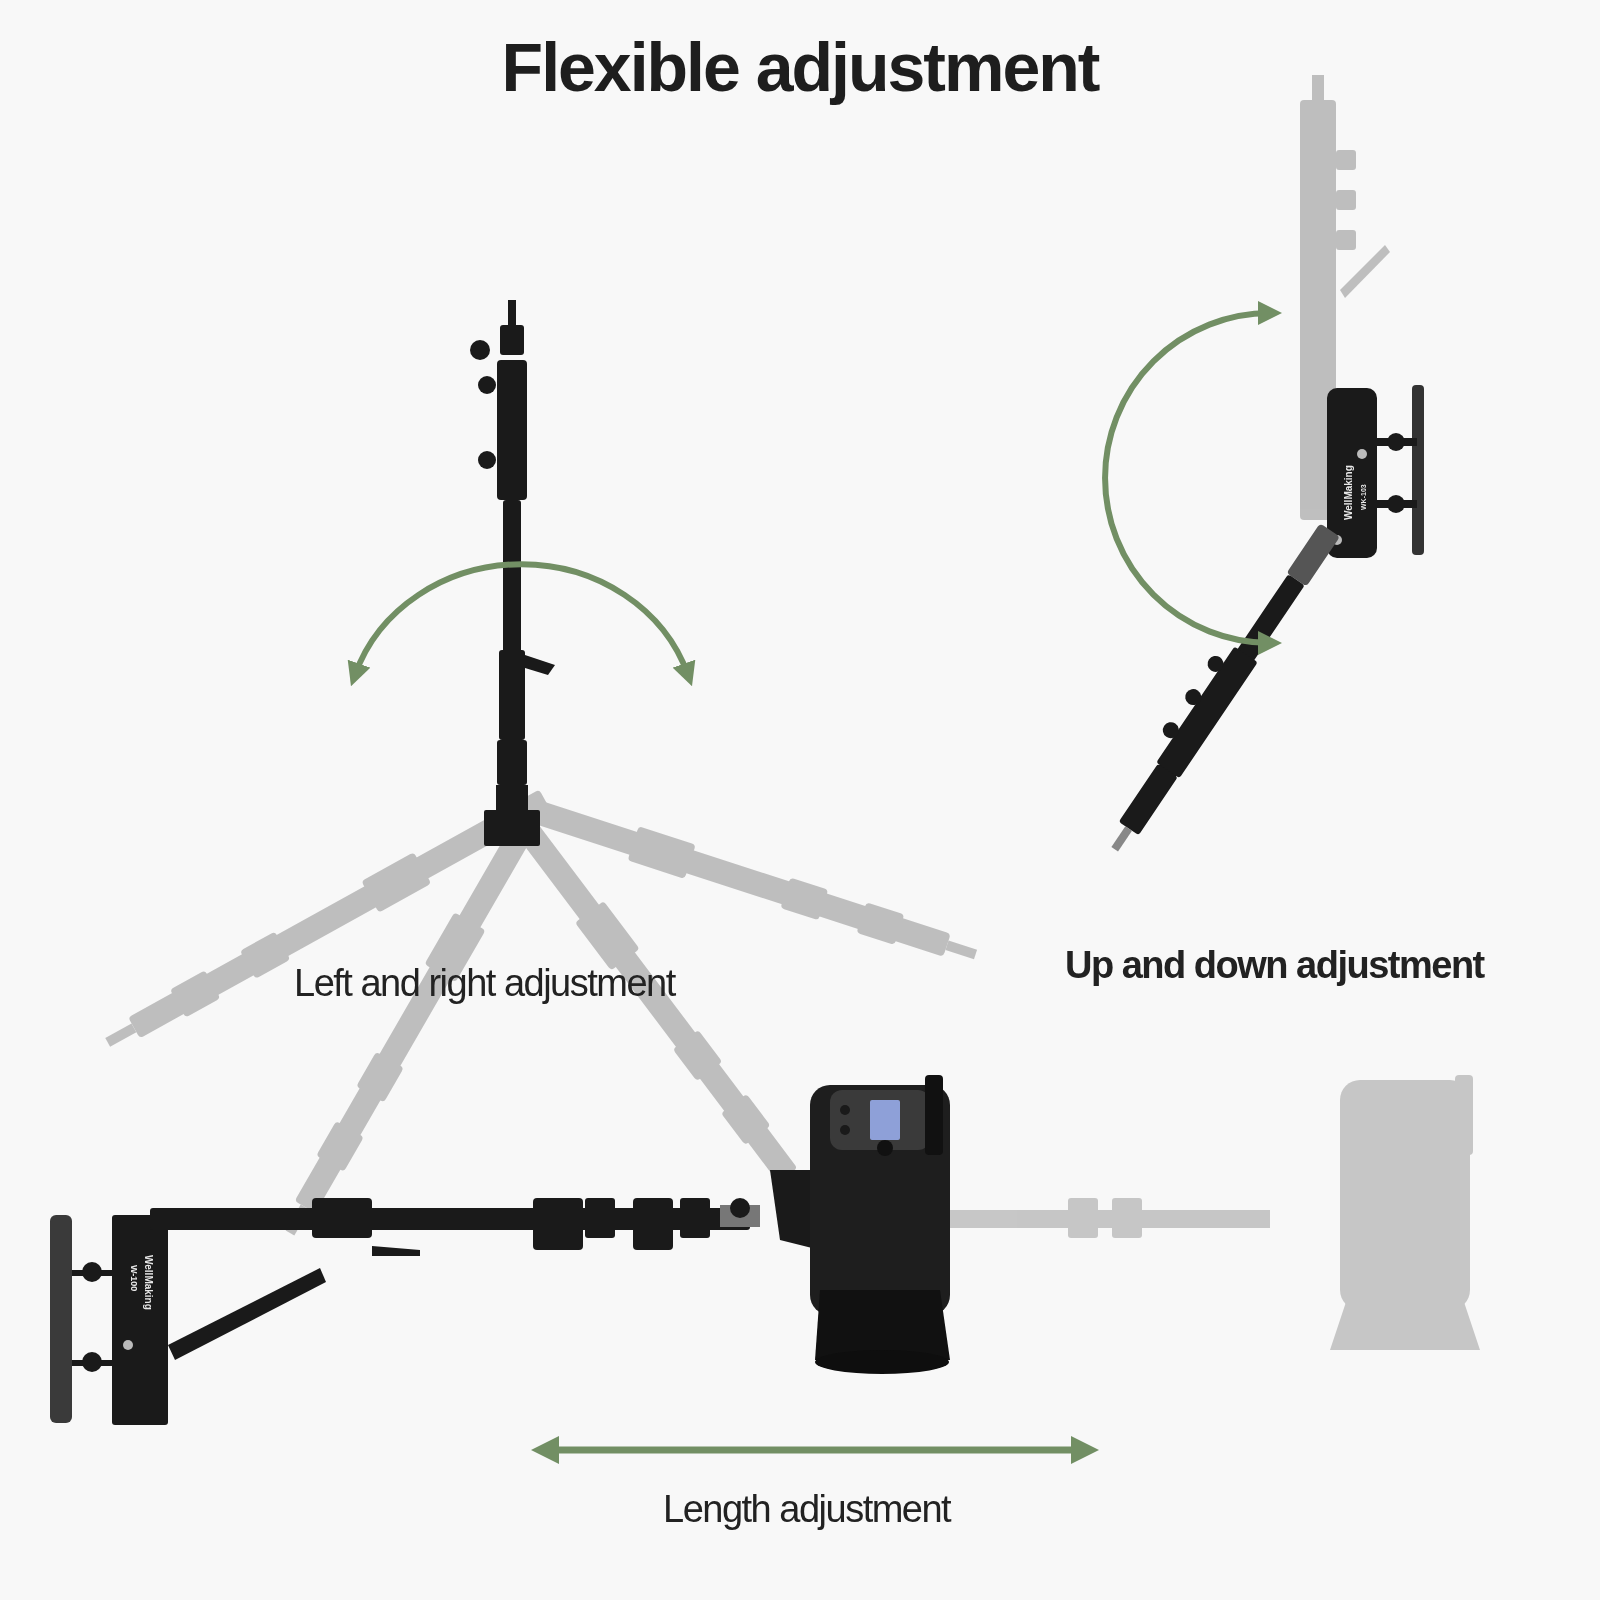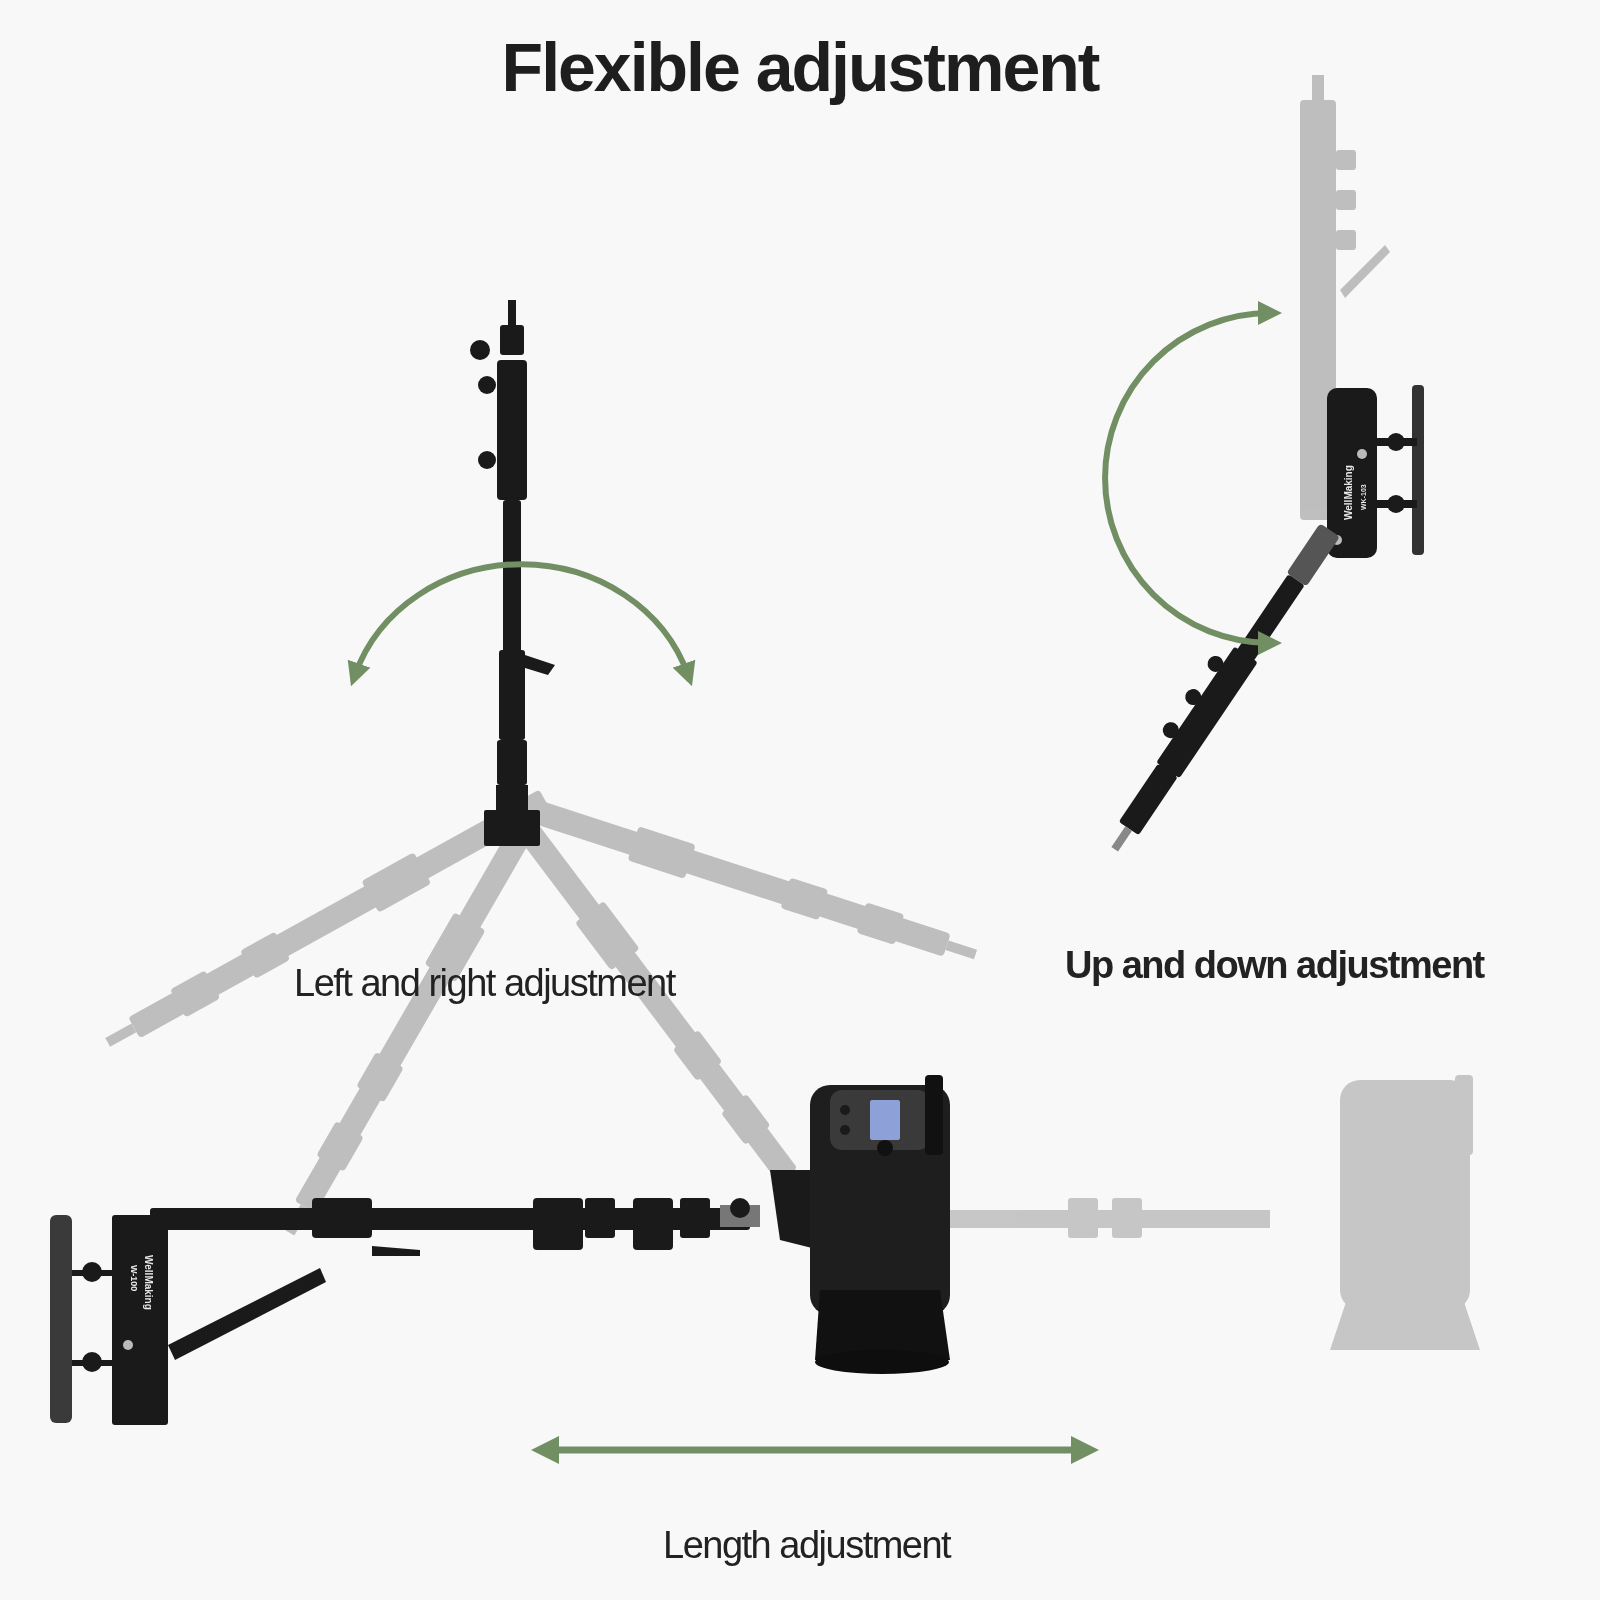--- a/index.html
+++ b/index.html
@@ -175,13 +175,13 @@
       <circle cx="845" cy="1130" r="5" fill="#1a1a1a"></circle>
       <circle cx="885" cy="1148" r="8" fill="#111"></circle>
     </g>
   </g>
 
   <line x1="545" y1="1450" x2="1085" y2="1450" stroke="#728f64" stroke-width="7" marker-start="url(#ahead)" marker-end="url(#ahead)"></line>
 </svg>
 
 <div class="caption" style="left:294px; top:944px;margin-top:18px;">Left and right adjustment</div>
 <div class="caption" style="left:1065px; top:944px;font-weight:bold;">Up and down adjustment</div>
-<div class="caption" style="left:663px; top:1488px;margin-top:36px;">Length adjustment</div>
+<div class="caption" style="left:663px; top:1488px;">Length adjustment</div>
 
 </body></html>

